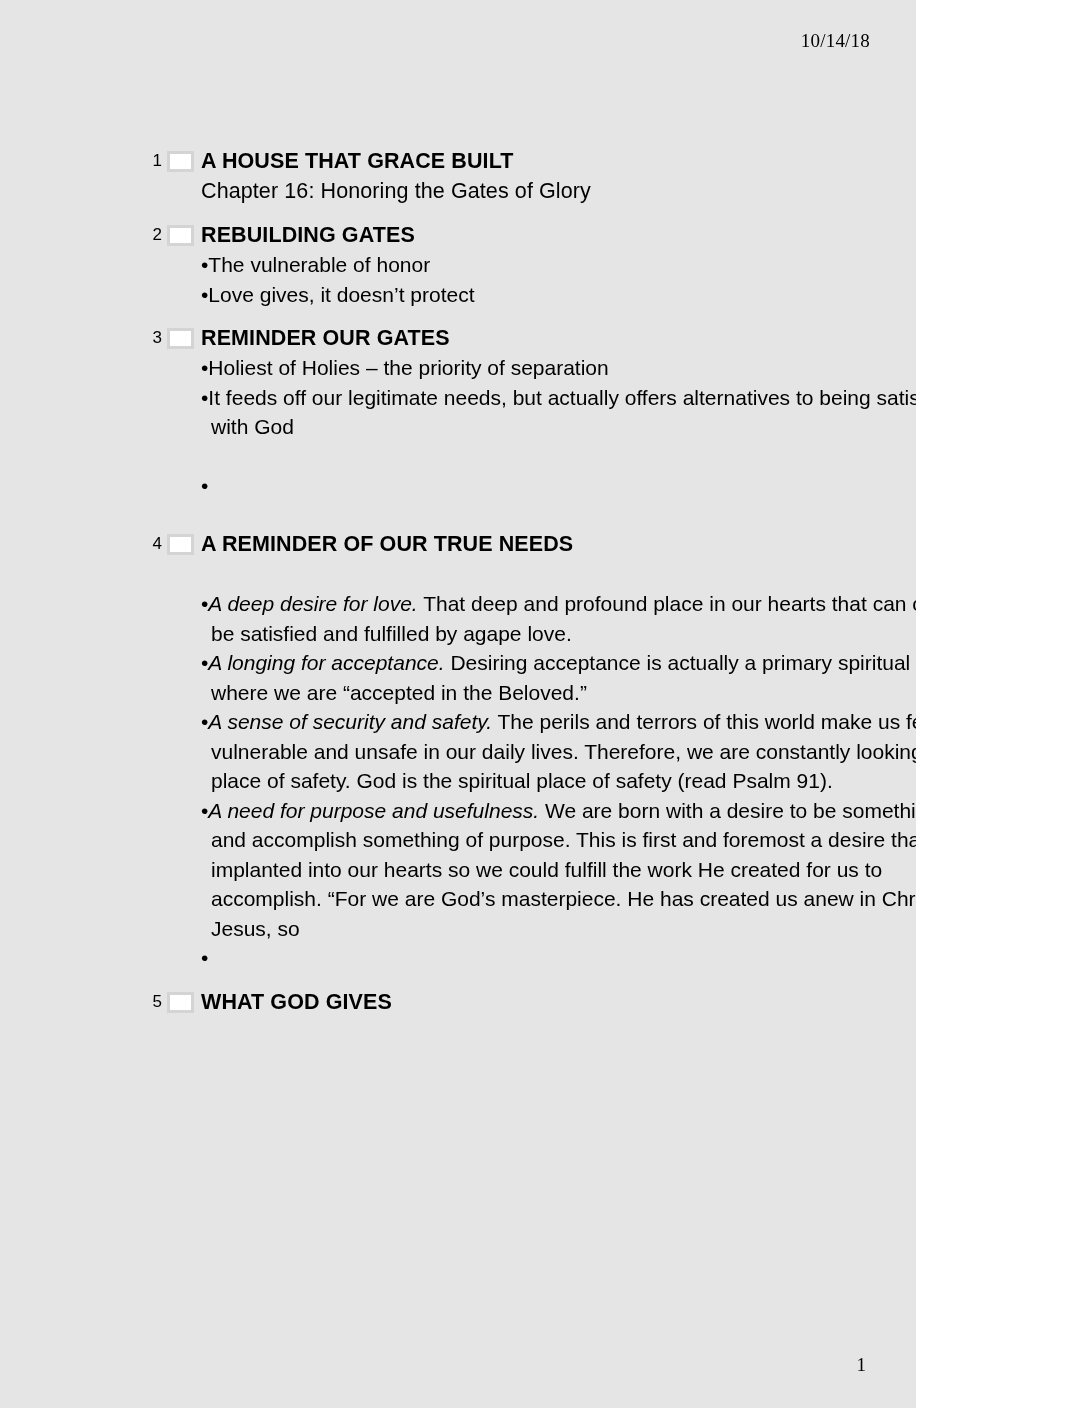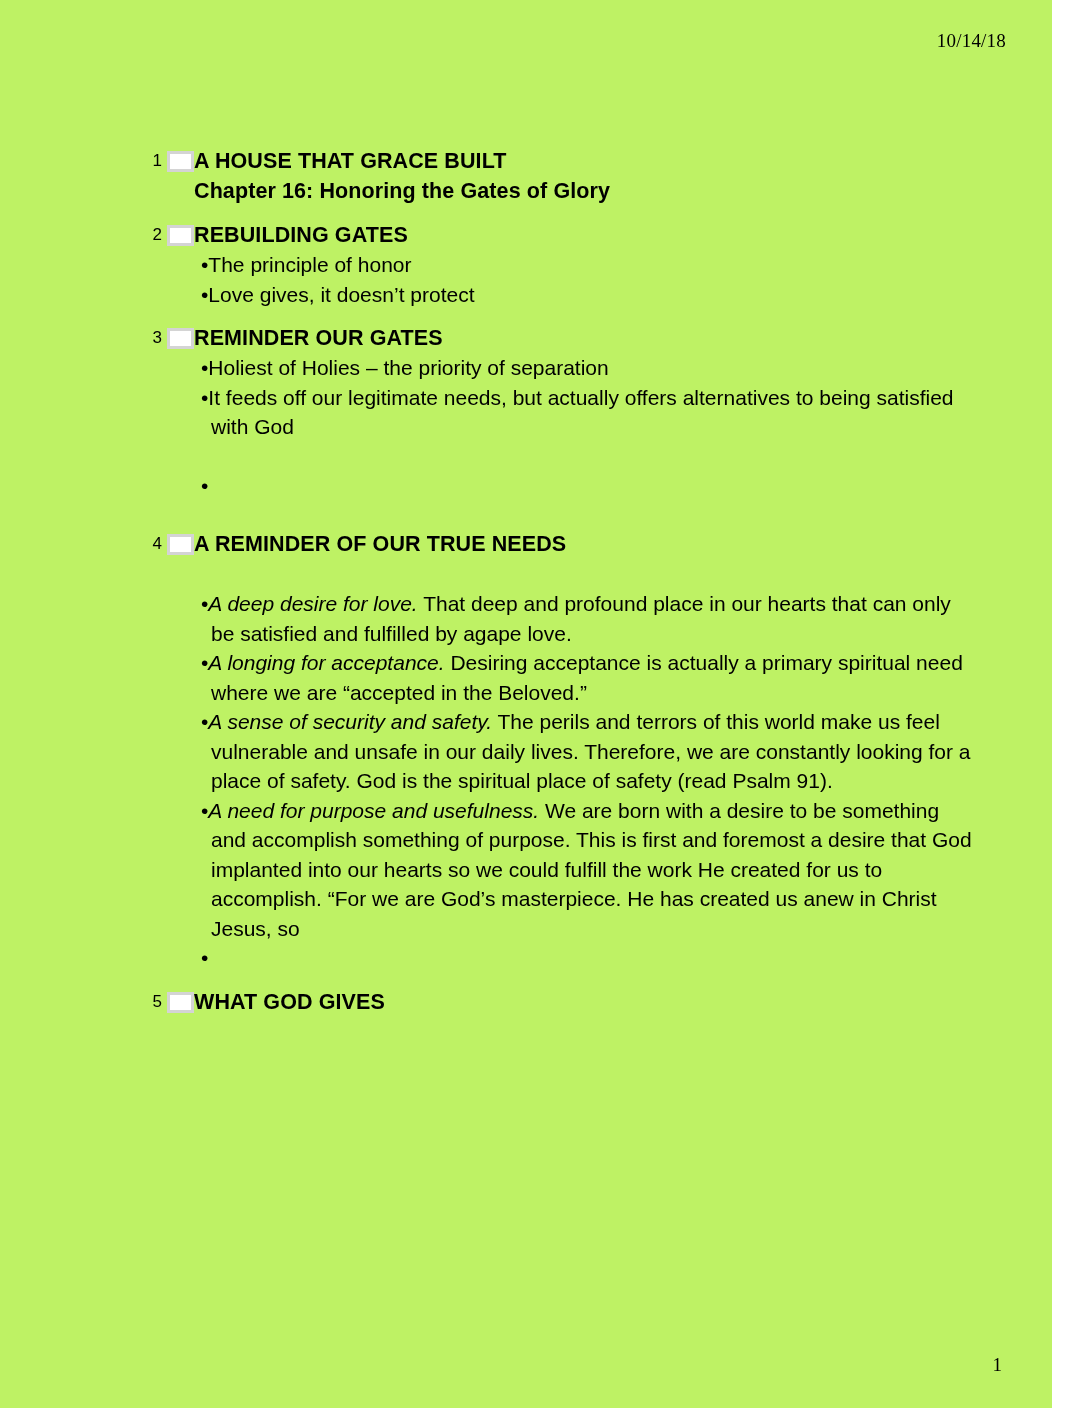--- a/index.html
+++ b/index.html
@@ -2,23 +2,23 @@
 <html><head>
 <meta charset="utf-8">
 <style>
   html, body {
     margin: 0;
     padding: 0;
     background: #ffffff;
   }
   .page {
     position: relative;
-    width: 1052px;
+    width: 916px;
     height: 1408px;
-    background: #bef264;
+    background: #e5e5e5;
     font-family: "Liberation Sans", sans-serif;
     color: #000000;
     overflow: hidden;
   }
 
   
   .header-date {
     position: absolute;
     top: 30px;
     right: 46px;
@@ -71,32 +71,33 @@
     box-sizing: border-box;
     padding: 3px;
   }
   .slide-icon i {
     display: block;
     width: 100%;
     height: 100%;
     background: #ffffff;
   }
   .slide-titles {
+    margin-left: 7px;
     flex: 1 1 auto;
   }
   .slide-title {
     font-size: 21.5px;
     font-weight: bold;
     line-height: 30px;
     white-space: nowrap;
     letter-spacing: 0.1px;
   }
   .slide-subtitle {
     font-size: 21.5px;
-    font-weight: bold;
+    font-weight: normal;
     line-height: 30px;
     white-space: nowrap;
     letter-spacing: 0.1px;
   }
 
   
   .bullets {
     margin-left: 55px;
     margin-top: 0;
   }
@@ -150,21 +151,21 @@
       <div class="slide-head">
         <div class="slide-num">2</div>
         <div class="slide-icon">
             <i></i>
           </div>
         <div class="slide-titles">
           <div class="slide-title">REBUILDING GATES</div>
         </div>
       </div>
       <div class="bullets">
-        <div class="bullet"><span class="dot">•</span><span>The principle of honor</span></div>
+        <div class="bullet"><span class="dot">•</span><span>The vulnerable of honor</span></div>
         <div class="bullet"><span class="dot">•</span><span>Love gives, it doesn’t protect</span></div>
       </div>
     </div>
 
     <div class="gap-sm"></div>
 
     <div class="slide-block">
       <div class="slide-head">
         <div class="slide-num">3</div>
         <div class="slide-icon">

